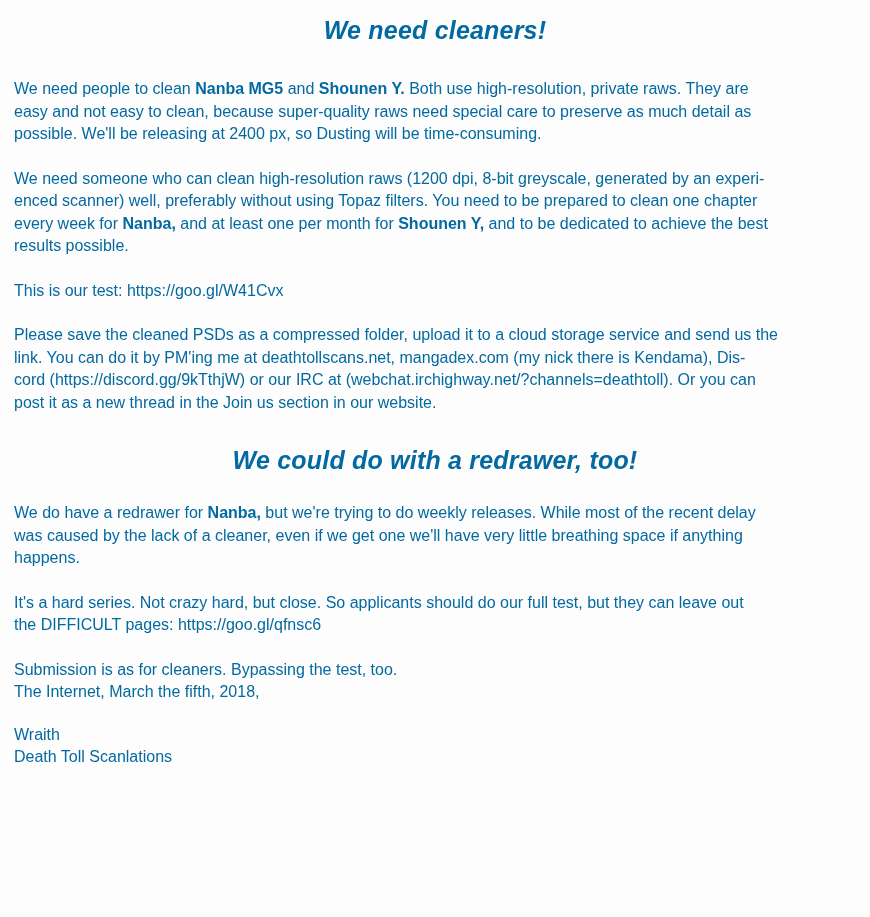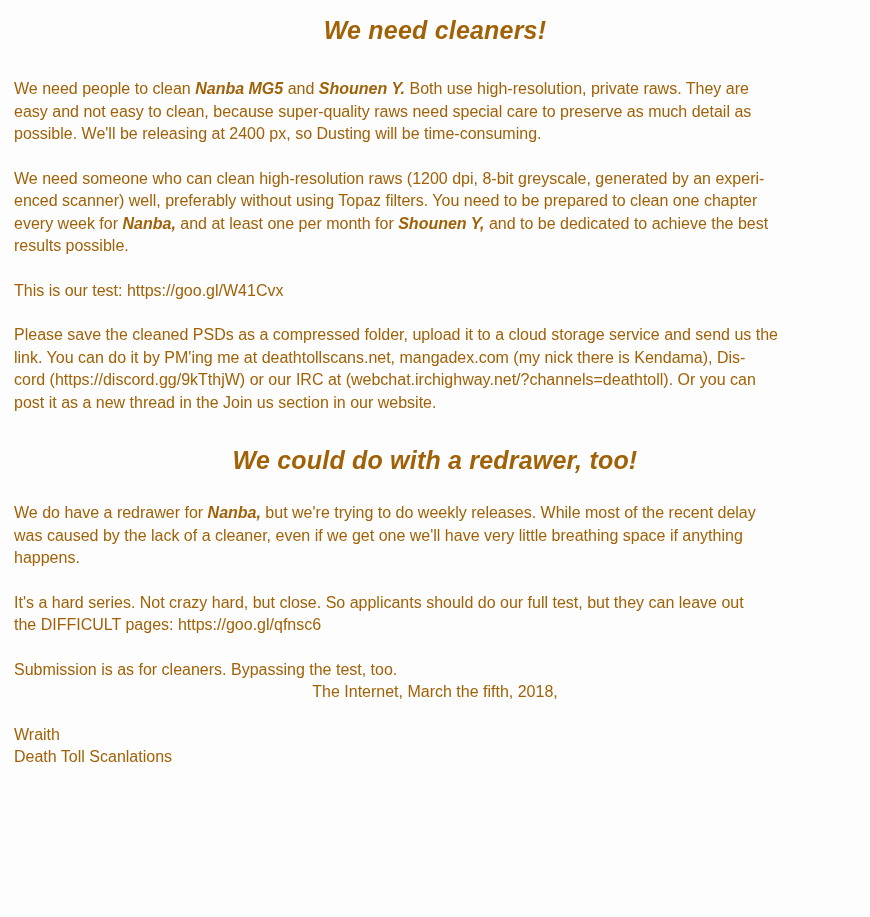--- a/index.html
+++ b/index.html
@@ -2,40 +2,40 @@
 <html lang="en"><head>
 <meta charset="utf-8">
 <style>
   html, body { margin: 0; padding: 0; background: #ffffff; }
   main {
     width: 870px;
     height: 917px;
     box-sizing: border-box;
     padding: 10px 14px 0 14px;
     background: #fdfdfd;
-    color: #a16207;
+    color: #0369a1;
     font-family: "Liberation Sans", "DejaVu Sans", sans-serif;
     font-size: 16px;
     line-height: 22.5px;
     overflow: hidden;
   }
   h1, h2 {
     text-align: center;
     font-style: italic;
     font-weight: 700;
     font-size: 25px;
     line-height: 32px;
     letter-spacing: 0.2px;
   }
   h1 { margin: 4px 0 32px 0; }
   h2 { margin: 30px 0 26px 0; }
   p { margin: 0 0 22px 0; }
-  .em { font-weight: 700; font-style: italic; }
+  .em { font-weight: 700; }
   [data-name="section-redrawer-body"] p:last-child { margin-bottom: 0; }
-  .dateline { text-align: center; margin: 0; }
+  .dateline { text-align: left; margin: 0; }
   .signature { margin-top: 20px; }
 </style>
 </head>
 <body>
 
 <main data-name="announcement-document">
   <h1 data-name="section-heading-cleaners">We need cleaners!</h1>
   <div data-name="section-cleaners-body">
       <p data-name="paragraph"><span data-name="text-run">We need people to clean </span><span data-name="series-title-emphasis" class="em">Nanba MG5</span><span data-name="text-run"> and </span><span data-name="series-title-emphasis" class="em">Shounen Y.</span><span data-name="text-run"> Both use high-resolution, private raws. They are</span><br><span data-name="text-run">easy and not easy to clean, because super-quality raws need special care to preserve as much detail as</span><br><span data-name="text-run">possible. We'll be releasing at 2400 px, so Dusting will be time-consuming.</span></p>
       <p data-name="paragraph"><span data-name="text-run">We need someone who can clean high-resolution raws (1200 dpi, 8-bit greyscale, generated by an experi-</span><br><span data-name="text-run">enced scanner) well, preferably without using Topaz filters. You need to be prepared to clean one chapter</span><br><span data-name="text-run">every week for </span><span data-name="series-title-emphasis" class="em">Nanba,</span><span data-name="text-run"> and at least one per month for </span><span data-name="series-title-emphasis" class="em">Shounen Y,</span><span data-name="text-run"> and to be dedicated to achieve the best</span><br><span data-name="text-run">results possible.</span></p>

